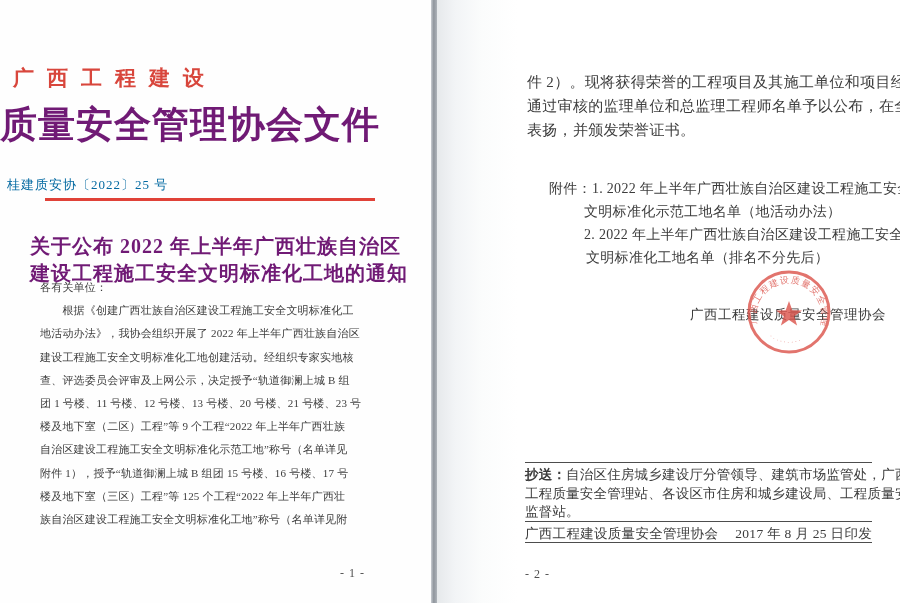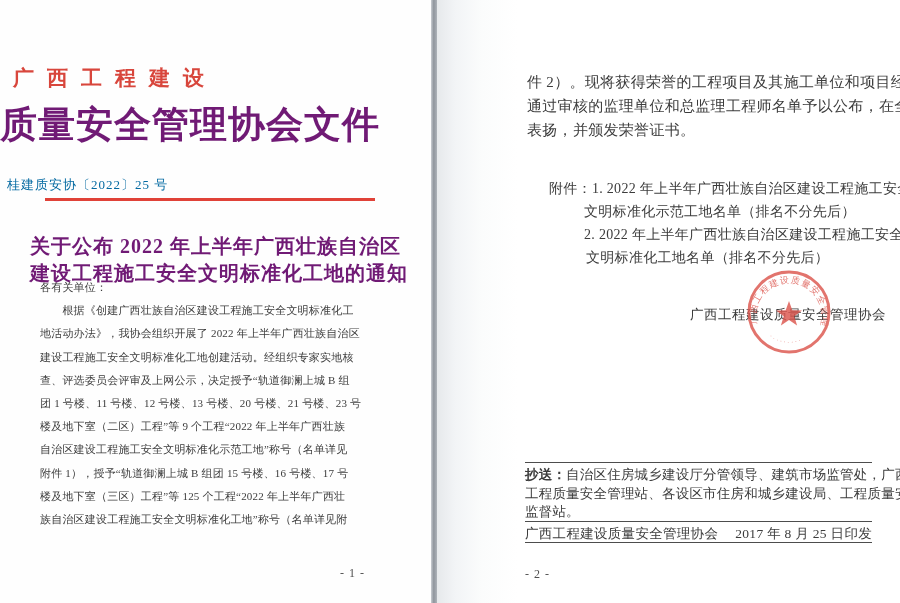--- a/index.html
+++ b/index.html
@@ -84,21 +84,21 @@
   <div class="page" id="page-right">
     <div class="abs body2">
       <div class="nowrap">件 2）。现将获得荣誉的工程项目及其施工单位和项目经理、以及</div>
       <div class="nowrap">通过审核的监理单位和总监理工程师名单予以公布，在全区通报</div>
       <div class="nowrap">表扬，并颁发荣誉证书。</div>
     </div>
 
     <div class="abs nowrap attach at1">
       <span>附件：</span><span>1. 2022 年上半年广西壮族自治区建设工程施工安全</span>
     </div>
-    <div class="abs nowrap attach at2">文明标准化示范工地名单（排名不分先后）</div>
+    <div class="abs nowrap attach at2">文明标准化示范工地名单（地活动办法）</div>
     <div class="abs nowrap attach at3">2. 2022 年上半年广西壮族自治区建设工程施工安全</div>
     <div class="abs nowrap attach at4">文明标准化工地名单（排名不分先后）</div>
 
     <div class="abs signature">
       <div class="sig-line">广西工程建设质量安全管理协会</div>
     </div>
 
     <svg class="abs seal" viewBox="0 0 88 88">
       <circle cx="44" cy="44" r="40" fill="none" stroke="#dc564e" stroke-width="3"></circle>
       <polygon fill="#dc564e" points="44,33 47.3,42.2 57,42.4 49.3,48.2 52.1,57.5 44,52 35.9,57.5 38.7,48.2 31,42.4 40.7,42.2"></polygon>

